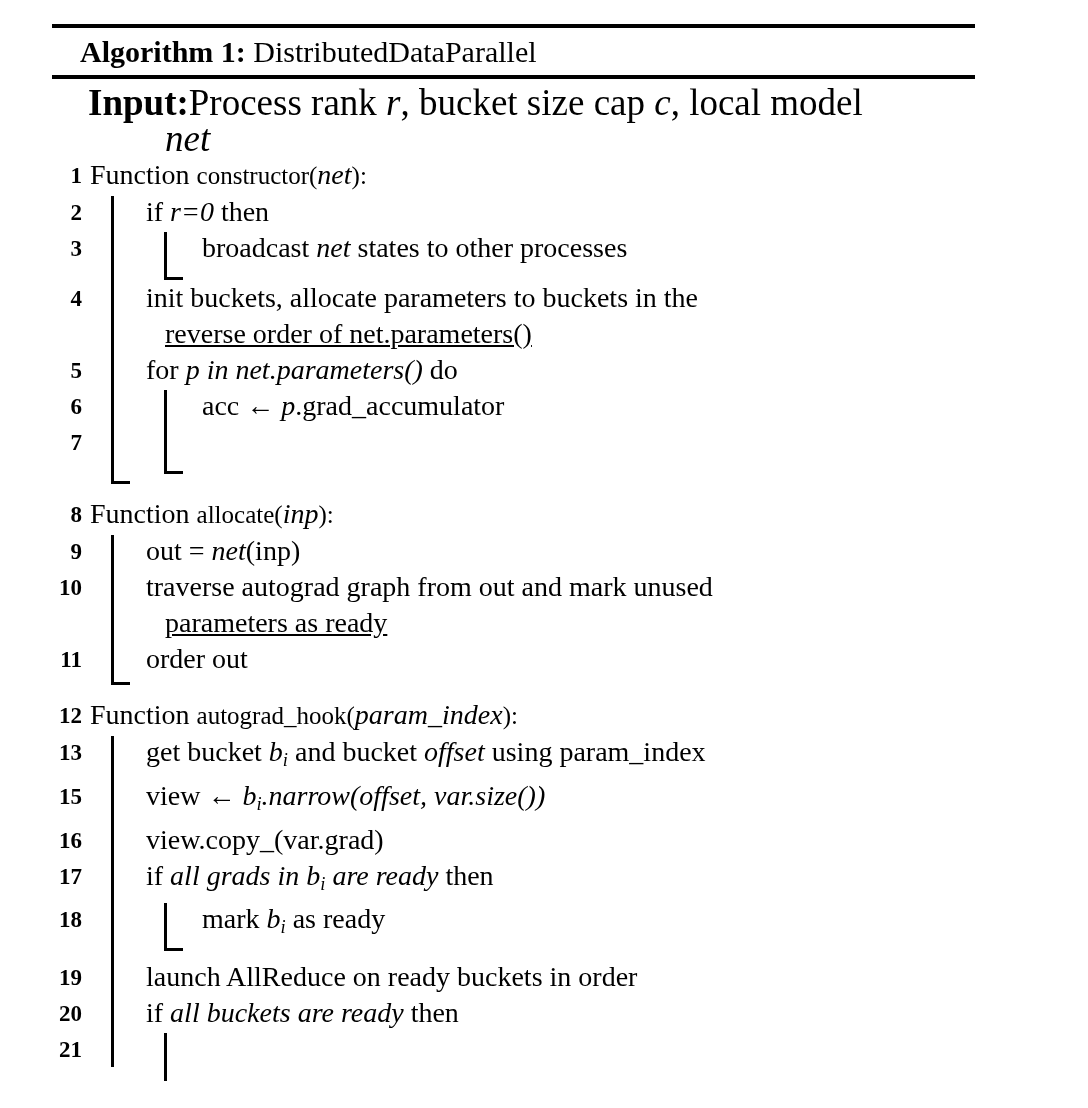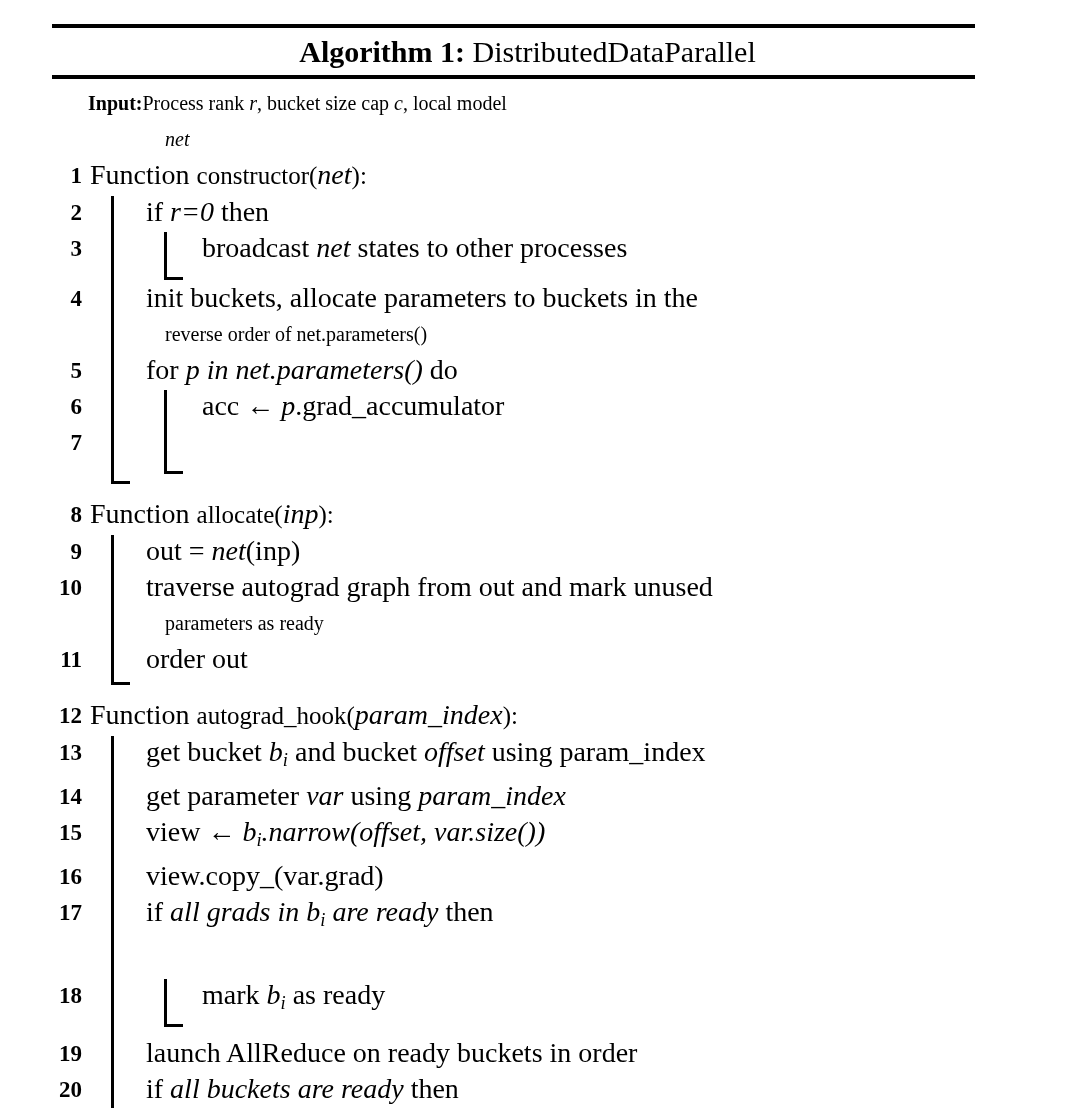--- a/index.html
+++ b/index.html
@@ -27,38 +27,37 @@
     background: #000000;
     width: 100%;
   }
 
   
   .caption {
     padding: 5px 0 4px 28px;
     font-size: 30px;
     line-height: 38px;
     white-space: nowrap;
-    text-align: center;
   }
   .caption .alg-label {
     font-weight: bold;
   }
   .caption .alg-name {
     font-weight: normal;
   }
 
   
   .body {
     padding-top: 6px;
     padding-bottom: 16px;
   }
 
   .input-block {
     position: relative;
-    font-size: 20px;
+    font-size: 37px;
     line-height: 36px;
     padding-left: 36px;
   }
   .input-block .kw {
     font-weight: bold;
   }
   .input-cont {
     padding-left: 77px;
     font-style: italic;
   }
@@ -82,22 +81,23 @@
   .content {
     white-space: nowrap;
   }
   
   .lvl0 .content { padding-left: 38px; }
   .lvl1 .content { padding-left: 94px; }
   .lvl2 .content { padding-left: 150px; }
 
   .cont-text {
     white-space: nowrap;
-    font-size: 20px;
+    font-size: 28px;
     line-height: 36px;
+    text-decoration: underline;
   }
   .lvl1 .cont-text { padding-left: 113px; }
 
   
   .vbar {
     position: absolute;
     width: 3px;
     background: #000000;
   }
   .vbar.b1 { left: 59px; }
@@ -235,41 +235,37 @@
     </div>
 
     <div style="position:relative;">
       <div class="vbar b1" style="top:2px; bottom:0px;"></div>
 
       <div class="row lvl1">
         <span class="lineno">13</span>
         <span class="content">get bucket <span class="it">b<sub>i</sub></span> and bucket <span class="it">offset</span> using param_index</span>
       </div>
 
-      <div class="row lvl1">
-        <span class="lineno">14</span>
-        <span class="content">get parameter <span class="it">var</span> using <span class="it">param_index</span></span>
-      </div>
 
       <div class="row lvl1">
         <span class="lineno">15</span>
         <span class="content">view ← <span class="it">b<sub>i</sub></span><span class="it">.narrow(</span><span class="it">offset</span><span class="it">, </span><span class="it">var.size</span><span class="it">())</span></span>
       </div>
 
       <div class="row lvl1">
         <span class="lineno">16</span>
         <span class="content">view.copy_(var.grad)</span>
       </div>
 
       <div class="row lvl1">
         <span class="lineno">17</span>
         <span class="content"><span class="kw">if</span> <span class="it">all grads in b<sub>i</sub> are ready</span> <span class="kw">then</span></span>
       </div>
 
-      <div style="position:relative;margin-top:40px;">
+      <div style="position:relative;">
         <div class="vbar b2" style="top:2px; height:48px;">
             <span class="foot"></span>
           </div>
         <div class="row lvl2">
           <span class="lineno">18</span>
           <span class="content">mark <span class="it">b<sub>i</sub></span> as ready</span>
         </div>
         <div style="height:14px;"></div>
       </div>
 

